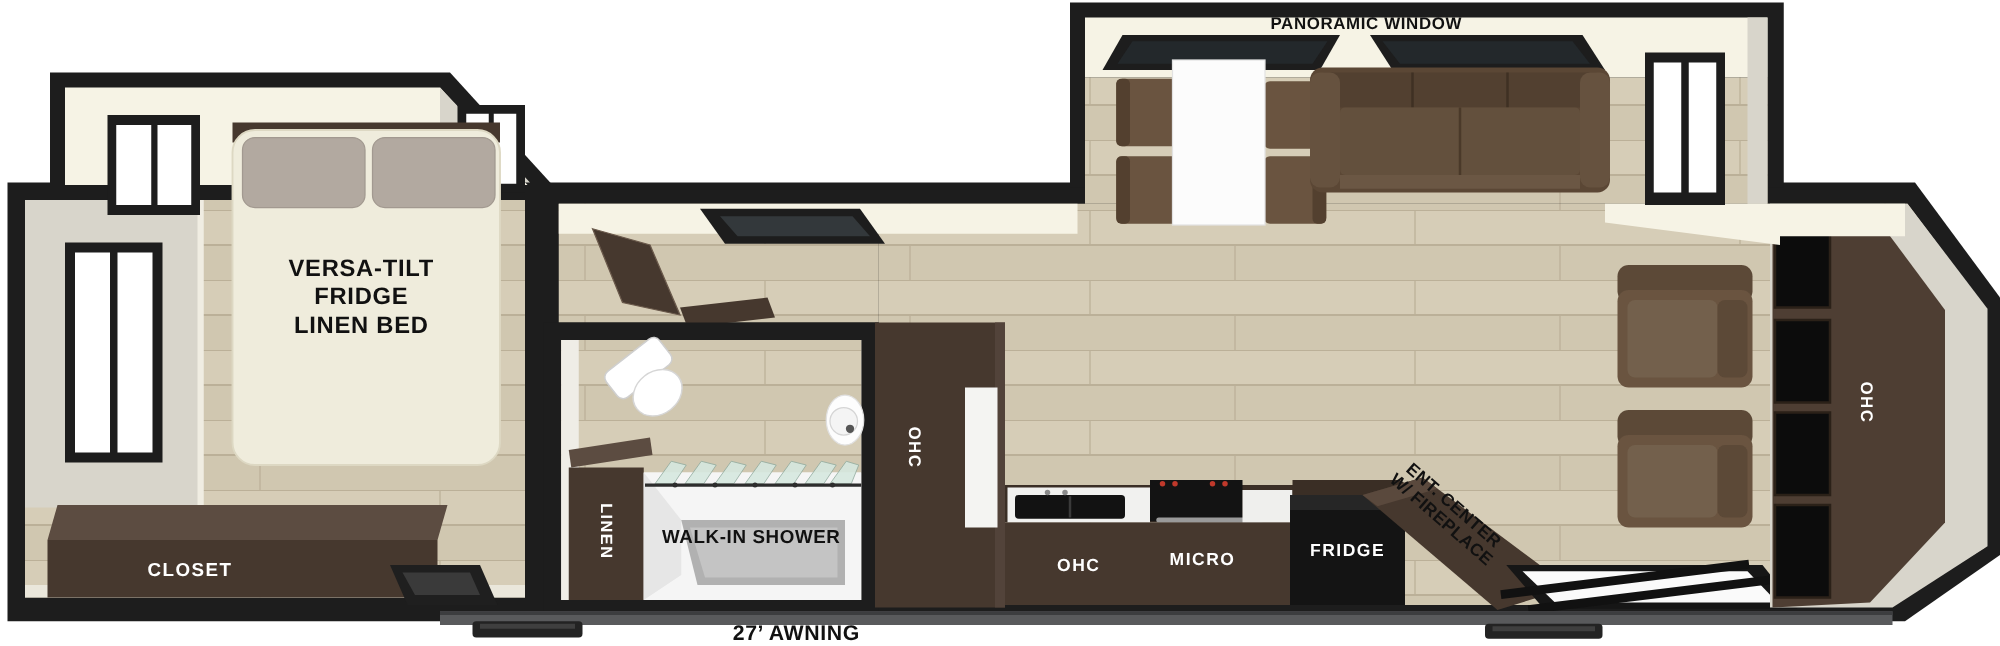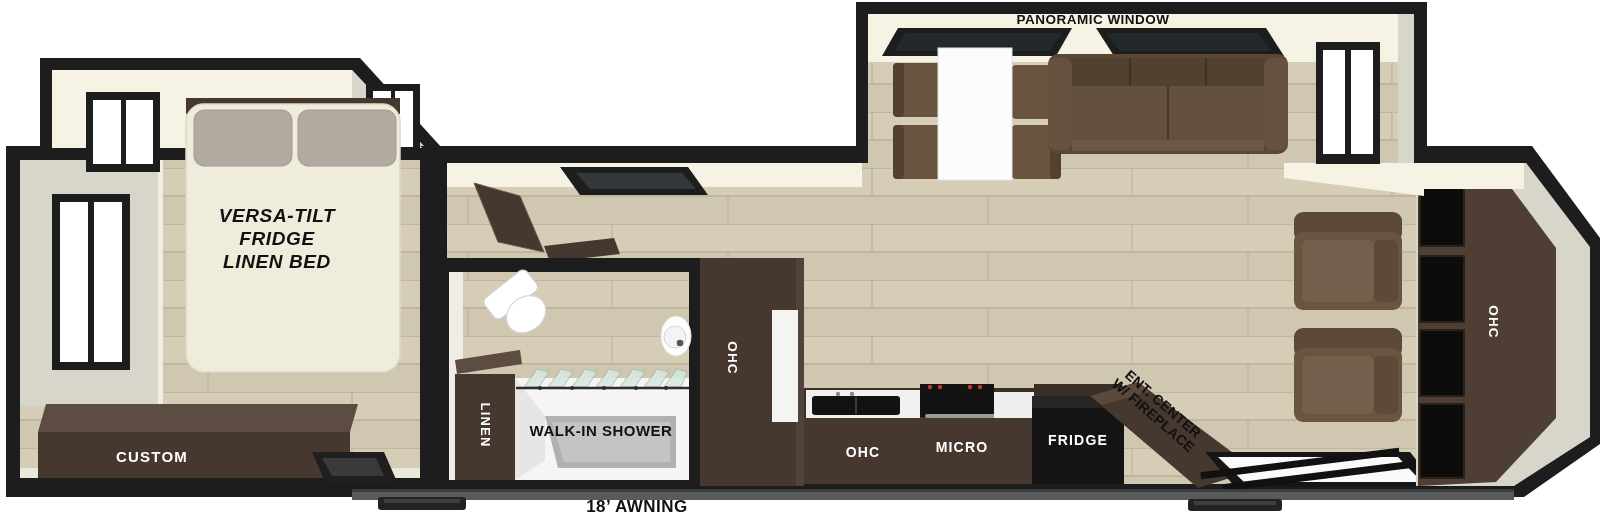--- a/index.html
+++ b/index.html
@@ -265,32 +265,32 @@
   <g>
     <rect x="378" y="497" width="88" height="13" rx="3" fill="#232323"></rect>
     <rect x="384" y="499" width="76" height="4" fill="#3f3f3f"></rect>
   </g>
   <g>
     <rect x="1188" y="499" width="94" height="12" rx="3" fill="#232323"></rect>
     <rect x="1194" y="501" width="82" height="4" fill="#3f3f3f"></rect>
   </g>
 </svg>
 
-  <div class="lbl bedlbl" style="left:277px;top:238px;font-style:italic;">
+  <div class="lbl bedlbl" style="left:289px;top:238px;">
     <span style="display:block">VERSA-TILT</span>
     <span style="display:block">FRIDGE</span>
     <span style="display:block">LINEN BED</span>
   </div>
-  <div class="lbl light" style="left:152px;top:456px;font-size:15px;">CUSTOM</div>
+  <div class="lbl light" style="left:152px;top:456px;font-size:15px;">CLOSET</div>
   <div class="lbl light vert" style="left:485px;top:425px;font-size:13px;">LINEN</div>
   <div class="lbl" style="left:601px;top:430px;font-size:15px;text-align:center;">WALK-IN SHOWER</div>
   <div class="lbl light vert" style="left:732px;top:358px;font-size:13.5px;">OHC</div>
   <div class="lbl light" style="left:863px;top:452px;font-size:14px;">OHC</div>
   <div class="lbl light" style="left:962px;top:447px;font-size:14px;">MICRO</div>
   <div class="lbl light" style="left:1078px;top:440px;font-size:14px;">FRIDGE</div>
   <div class="lbl diag" style="left:1158px;top:410px;font-size:14px;">
     <span style="display:block">ENT. CENTER</span>
     <span style="display:block">W/ FIREPLACE</span>
   </div>
   <div class="lbl" style="left:1093px;top:19px;font-size:13.5px;">PANORAMIC WINDOW</div>
   <div class="lbl light vert" style="left:1493px;top:322px;font-size:13.5px;">OHC</div>
-  <div class="lbl" style="left:637px;top:507px;font-size:17px;">18’ AWNING</div>
+  <div class="lbl" style="left:637px;top:507px;font-size:17px;">27’ AWNING</div>
 </div>
 
 </body></html>

